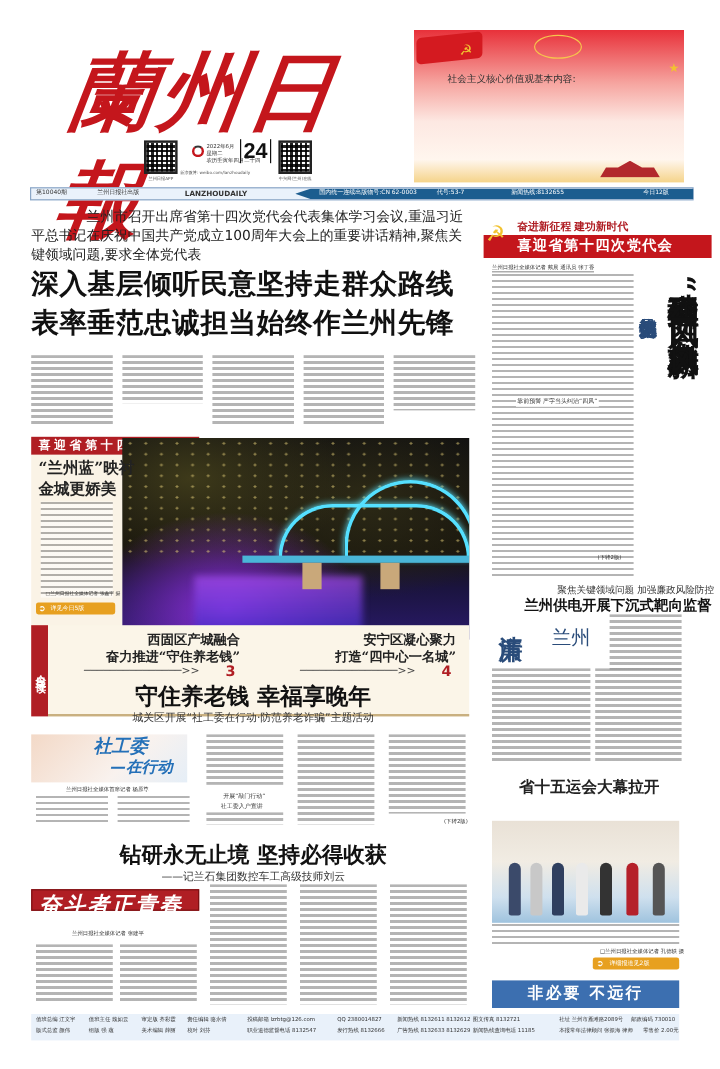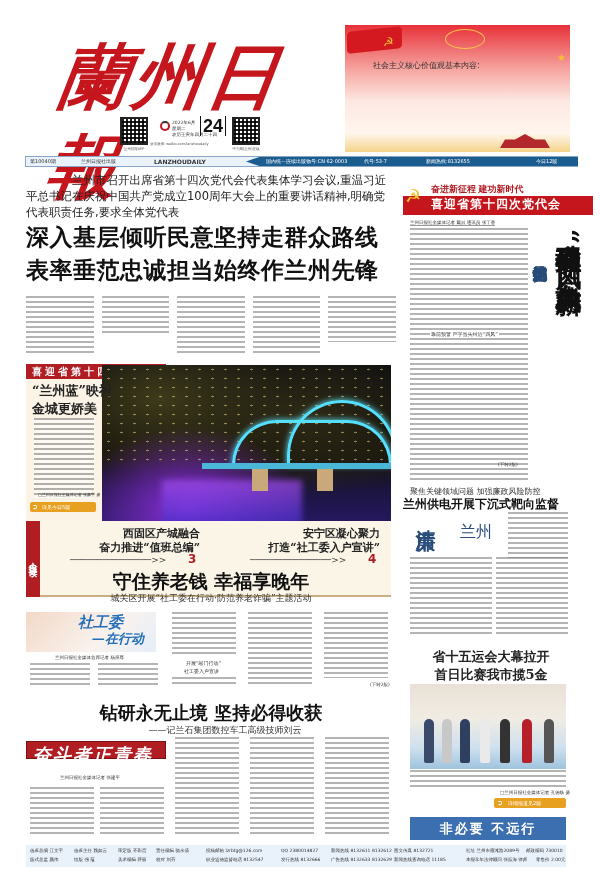--- a/index.html
+++ b/index.html
@@ -72,36 +72,36 @@
   .story-h { font-family:"DejaVu Serif","Liberation Serif",serif; font-weight:bold; color:#111; text-align:center; }
   .pension-h { left:26px; top:568px; width:370px; font-size:19px; line-height:26px; }
   .pension-sub { left:26px; top:592px; width:370px; font-size:9px; color:#333; text-align:center; }
   .social-img { left:26px; top:612px; width:130px; height:40px; background:linear-gradient(135deg,#f3d9c7,#f9f2ee 60%,#e5eef7); }
   .social-logo { left:78px; top:614px; font-size:15px; font-weight:bold; color:#2470b8; font-style:italic; line-height:17px; }
   .social-logo2 { left:92px; top:630px; font-size:13px; font-weight:bold; color:#2470b8; font-style:italic; }
   .byline { font-size:4.5px; color:#333; }
 
   
   .craft-h { left:26px; top:700px; width:370px; font-size:18px; line-height:26px; }
-  .craft-sub { left:40px; top:724px; width:370px; font-size:9px; color:#333; text-align:center; }
+  .craft-sub { left:26px; top:724px; width:370px; font-size:9px; color:#333; text-align:center; }
   .youth-banner { left:26px; top:741px; width:140px; height:18px; background:#b01e24; border:1px solid #7d0f13; color:#fff; font-size:18px; font-weight:bold; line-height:25px; padding-left:6px; font-family:"DejaVu Serif","Liberation Serif",serif; font-style:italic; letter-spacing:2px; }
 
   
   .right-banner { left:403px; top:183px; width:190px; height:32px; background:linear-gradient(180deg,#fff 0%,#fff 40%,#c4161c 41%,#c4161c 100%); }
   .right-banner .sub { position:absolute; left:28px; top:0; font-size:9px; font-weight:bold; color:#b01e24; font-family:Liberation Sans, sans-serif; }
   .right-banner .main { position:absolute; left:28px; top:13px; font-size:12px; font-weight:bold; color:#fff; letter-spacing:1px; font-family:"DejaVu Serif","Liberation Serif",serif; }
   .right-banner .emblem { position:absolute; left:2px; top:2px; font-size:18px; color:#f2c230; }
   .right-byline { left:410px; top:220px; font-size:4.5px; color:#333; border-bottom:1px solid #999; }
   .right-text { left:410px; top:228px; width:118px; height:255px; }
   .right-vert-big { left:553px; top:224px; writing-mode:vertical-rl; font-size:26px; font-weight:bold; color:#111; line-height:32px; letter-spacing:1px; font-family:"DejaVu Serif","Liberation Serif",serif; }
   .right-vert-sub { left:530px; top:254px; writing-mode:vertical-rl; font-size:15px; color:#2a4c7a; line-height:20px; letter-spacing:0px; font-family:"DejaVu Sans","Liberation Sans",sans-serif; }
   .turn { font-size:4.5px; color:#333; }
 
-  .power-kicker { left:410px; top:486px; width:185px; font-size:8px; color:#333; text-align:left; }
-  .power-h { left:403px; top:496px; width:190px; font-size:12px; font-weight:bold; color:#111; text-align:left; font-family:"DejaVu Serif","Liberation Serif",serif; }
+  .power-kicker { left:410px; top:486px; width:185px; font-size:8px; color:#333; text-align:right; }
+  .power-h { left:403px; top:496px; width:190px; font-size:12px; font-weight:bold; color:#111; text-align:right; font-family:"DejaVu Serif","Liberation Serif",serif; }
   .clean-logo { left:415px; top:514px; font-size:20px; font-weight:bold; color:#2a4c7a; line-height:22px; font-family:"DejaVu Serif","Liberation Serif",serif; }
   .clean-logo2 { left:460px; top:522px; font-size:16px; color:#2a4c7a; font-family:"DejaVu Serif","Liberation Serif",serif; }
 
   .games-h { left:396px; top:648px; width:190px; font-size:13px; font-weight:bold; color:#222; text-align:center; line-height:18px; font-family:"DejaVu Serif","Liberation Serif",serif; }
   .games-photo { left:410px; top:684px; width:156px; height:85px; background:linear-gradient(180deg,#e9e1d6 0%,#f1ece3 40%,#cfe0ee 75%,#9fc3de 100%); overflow:hidden; }
   .shooter { position:absolute; bottom:6px; width:10px; height:44px; border-radius:5px 5px 2px 2px; }
   .games-cap { left:410px; top:770px; width:156px; height:20px; }
   .games-jump { left:494px; top:798px; width:72px; height:10px; background:#e7a020; border-radius:2px; font-size:5px; color:#fff; line-height:10px; padding-left:14px; }
   .games-jump::before { content:"➲"; position:absolute; left:3px; top:0; font-size:7px; color:#fff; }
   .travel-banner { left:410px; top:817px; width:156px; height:23px; background:#3c6fb0; color:#fff; font-size:13px; font-weight:bold; text-align:center; line-height:23px; letter-spacing:2px; }
@@ -141,21 +141,21 @@
   <div class="blue"></div>
   <span style="left:4px;">第10040期</span>
   <span style="left:55px;">兰州日报社出版</span>
   <span style="left:128px;font-weight:bold;font-size:6px;">LANZHOUDAILY</span>
   <span style="left:240px;color:#fff;">国内统一连续出版物号:CN 62-0003</span>
   <span style="left:338px;color:#fff;">代号:53-7</span>
   <span style="left:400px;color:#fff;">新闻热线:8132655</span>
   <span style="left:510px;color:#fff;">今日12版</span>
 </div>
 
-<div class="abs lead-intro">兰州市召开出席省第十四次党代会代表集体学习会议,重温习近平总书记在庆祝中国共产党成立100周年大会上的重要讲话精神,明确党代表职责任务,要求全体党代表</div>
+<div class="abs lead-intro">兰州市召开出席省第十四次党代会代表集体学习会议,重温习近平总书记在庆祝中国共产党成立100周年大会上的重要讲话精神,聚焦关键领域问题,要求全体党代表</div>
 <div class="abs headline1">深入基层倾听民意坚持走群众路线</div>
 <div class="abs headline2">表率垂范忠诚担当始终作兰州先锋</div>
 <div class="abs body-cols">
   <div class="textblock"></div>
   <div class="textblock" style="height:40px;"></div>
   <div class="textblock"></div>
   <div class="textblock"></div>
   <div class="textblock" style="height:46px;"></div>
 </div>
 
@@ -175,27 +175,27 @@
   <div>金城更娇美</div>
 </div>
 <div class="abs feature-text textblock"></div>
 <div class="abs feature-cap" style="left:38px;top:492px;">□兰州日报社全媒体记者 张鑫宇 摄</div>
 <div class="abs jump-tag">详见今日5版</div>
 
 <div class="abs today-bar"></div>
 <div class="abs today-tag">今日导读</div>
 <div class="abs guide" style="left:70px;top:527px;width:130px;">
   <div>西固区产城融合</div>
-  <div>奋力推进“值班总编”</div>
+  <div>奋力推进“守住养老钱”</div>
 </div>
 <div class="abs guide-arrow" style="left:70px;top:555px;">───────────────&gt;&gt;</div>
 <div class="abs guide-page" style="left:188px;top:552px;">3</div>
 <div class="abs guide" style="left:250px;top:527px;width:130px;">
   <div>安宁区凝心聚力</div>
-  <div>打造“社工委入户宣讲”</div>
+  <div>打造“四中心一名城”</div>
 </div>
 <div class="abs guide-arrow" style="left:250px;top:555px;">───────────────&gt;&gt;</div>
 <div class="abs guide-page" style="left:368px;top:552px;">4</div>
 
 <div class="abs story-h pension-h">守住养老钱 幸福享晚年</div>
 <div class="abs pension-sub">城关区开展“社工委在行动·防范养老诈骗”主题活动</div>
 <div class="abs social-img"></div>
 <div class="abs social-logo">社工委</div>
 <div class="abs social-logo2">—在行动</div>
 <div class="abs byline" style="left:55px;top:655px;">兰州日报社全媒体首席记者 杨原尊</div>
@@ -234,21 +234,20 @@
 <div class="abs power-kicker">聚焦关键领域问题 加强廉政风险防控</div>
 <div class="abs power-h">兰州供电开展下沉式靶向监督</div>
 <div class="abs clean-logo" style="writing-mode:vertical-rl;">清廉</div>
 <div class="abs clean-logo2">兰州</div>
 <div class="abs textblock" style="left:508px;top:512px;width:60px;height:46px;"></div>
 <div class="abs textblock" style="left:410px;top:557px;width:82px;height:78px;"></div>
 <div class="abs textblock" style="left:496px;top:557px;width:72px;height:78px;"></div>
 
 <div class="abs games-h">
   <div>省十五运会大幕拉开</div>
-  <div>首日比赛我市揽5金</div>
 </div>
 <div class="abs games-photo">
   <div class="shooter" style="left:14px;background:#3b4a6a;"></div>
   <div class="shooter" style="left:32px;background:#c8c8c8;"></div>
   <div class="shooter" style="left:50px;background:#2f3f5f;"></div>
   <div class="shooter" style="left:70px;background:#eaeaea;"></div>
   <div class="shooter" style="left:90px;background:#333;"></div>
   <div class="shooter" style="left:112px;background:#b5202a;"></div>
   <div class="shooter" style="left:134px;background:#555;"></div>
 </div>

